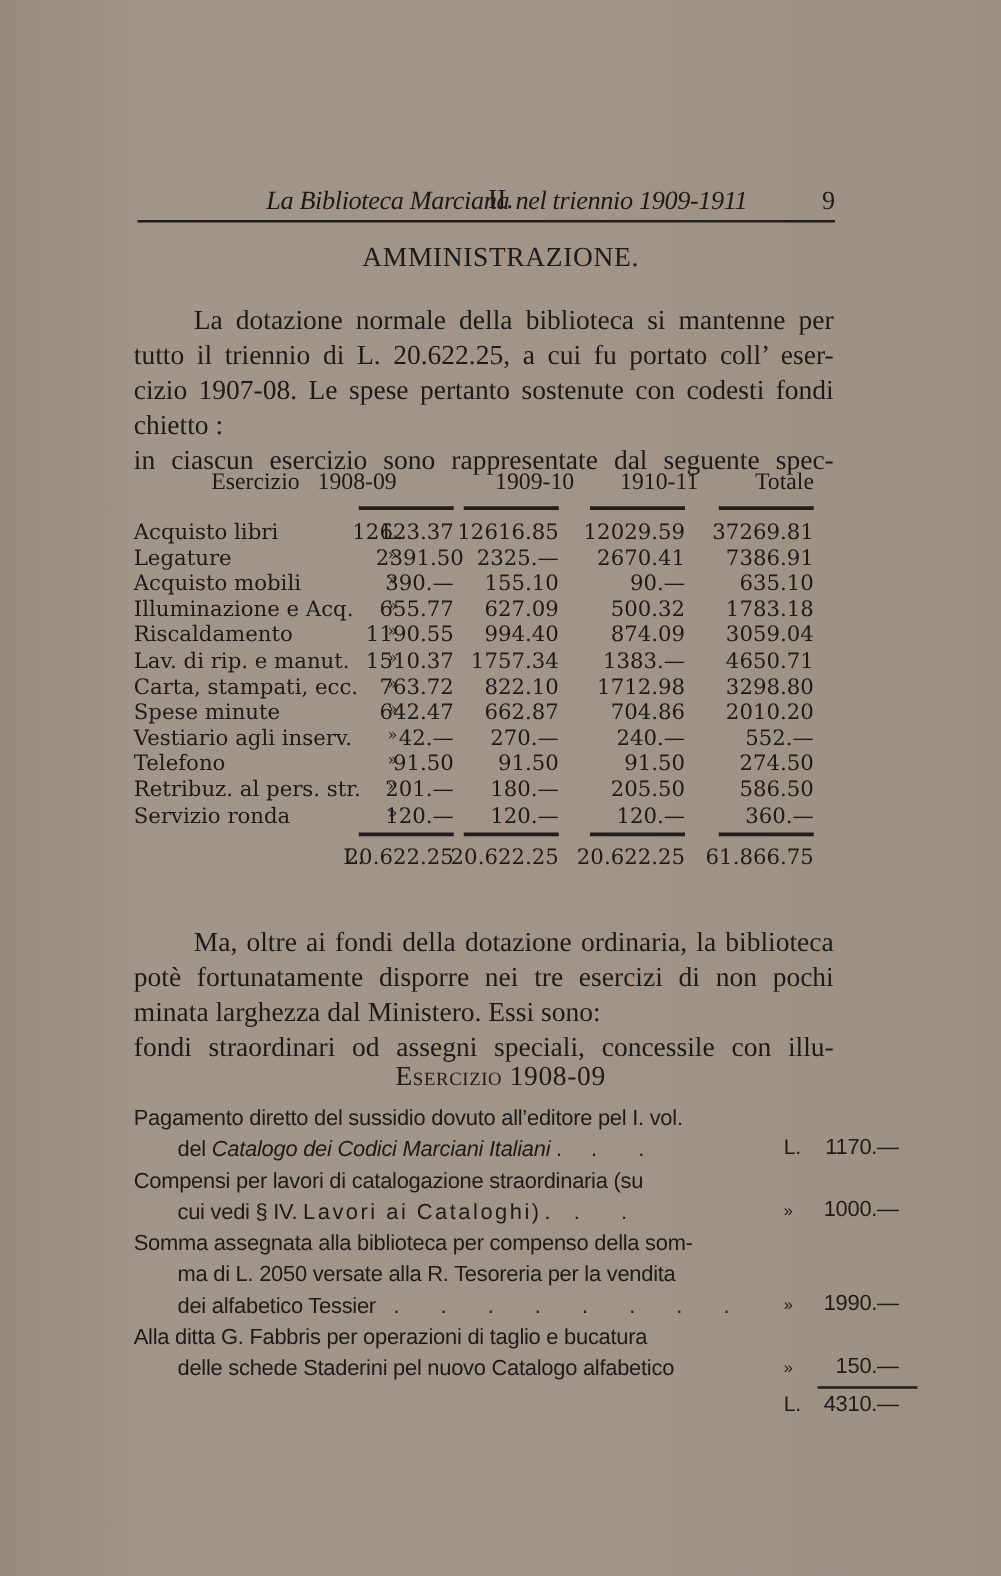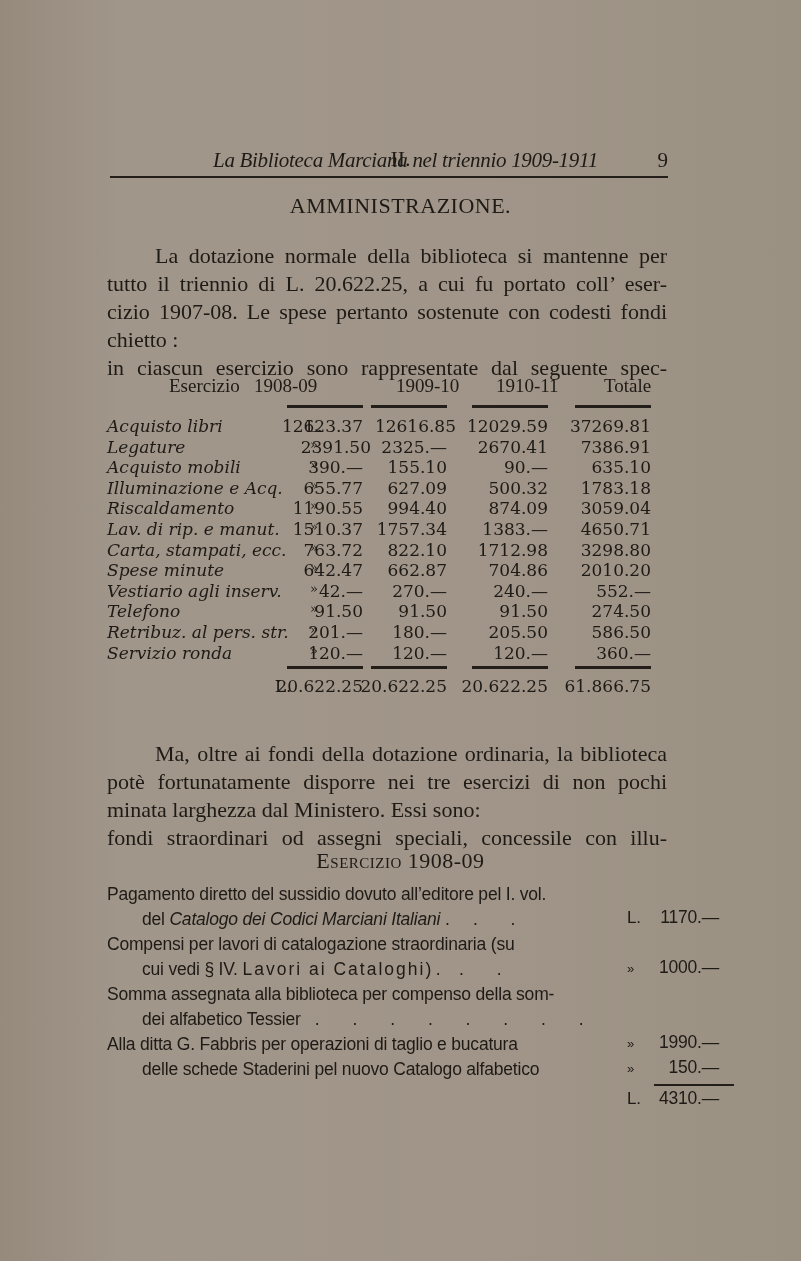--- a/index.html
+++ b/index.html
@@ -125,21 +125,20 @@
       position: absolute;
       left: 0;
       width: 600px;
       height: 20px;
       white-space: nowrap;
     }
     .cell-label {
       position: absolute;
       left: 0;
       top: 0;
-      font-style: italic;
     }
     .cell-mark {
       position: absolute;
       top: 0;
       left: 197px;
       width: 20px;
       text-align: center;
       font-size: 13px;
     }
     .cell-num {
@@ -252,21 +251,21 @@
       <div class="th-rule" style="left:264px;width:76px"></div>
       <div class="th-rule" style="left:365px;width:76px"></div>
       <div class="th-rule" style="left:468px;width:76px"></div>
     </div>
 
     <div id="table-rows">
         <div class="row" style="top: 41px;">
           <span class="cell-label">Acquisto libri</span>
           <span class="cell-mark" style="font-size:17px">L.</span>
           <span class="cell-num" style="right:344px">12623.37</span>
-          <span class="cell-num" style="right:251px">12616.85</span>
+          <span class="cell-num" style="right:260px">12616.85</span>
           <span class="cell-num" style="right:159px">12029.59</span>
           <span class="cell-num" style="right:56px">37269.81</span>
         </div>
         <div class="row" style="top: 61.6px;">
           <span class="cell-label">Legature</span>
           <span class="cell-mark">»</span>
           <span class="cell-num" style="right:336px">2391.50</span>
           <span class="cell-num" style="right:260px">2325.—</span>
           <span class="cell-num" style="right:159px">2670.41</span>
           <span class="cell-num" style="right:56px">7386.91</span>
@@ -383,20 +382,21 @@
     </div>
 
     <div class="extra-item">
       <span class="extra-line">Compensi per lavori di catalogazione straordinaria (su</span>
       <span class="extra-line indent"><span>cui vedi § IV. </span><span class="spaced">Lavori ai Cataloghi</span><span>) .</span>&nbsp;&nbsp;&nbsp;&nbsp;<span class="dots">. .</span></span>
       <span class="extra-amount" style="top:25px"><span class="mark">»</span><span class="val">1000.—</span></span>
     </div>
 
     <div class="extra-item">
       <span class="extra-line">Somma assegnata alla biblioteca per compenso della som-</span>
+      <span class="extra-line indent">ma di L. 2050 versate alla R. Tesoreria per la vendita</span>
       <span class="extra-line indent"><span>dei alfabetico Tessier</span>&nbsp;&nbsp;&nbsp;<span class="dots">. . . . . . . .</span></span>
       <span class="extra-amount" style="top:50px"><span class="mark">»</span><span class="val">1990.—</span></span>
     </div>
 
     <div class="extra-item">
       <span class="extra-line">Alla ditta G. Fabbris per operazioni di taglio e bucatura</span>
       <span class="extra-line indent">delle schede Staderini pel nuovo Catalogo alfabetico</span>
       <span class="extra-amount" style="top:25px"><span class="mark">»</span><span class="val">150.—</span></span>
     </div>
 

